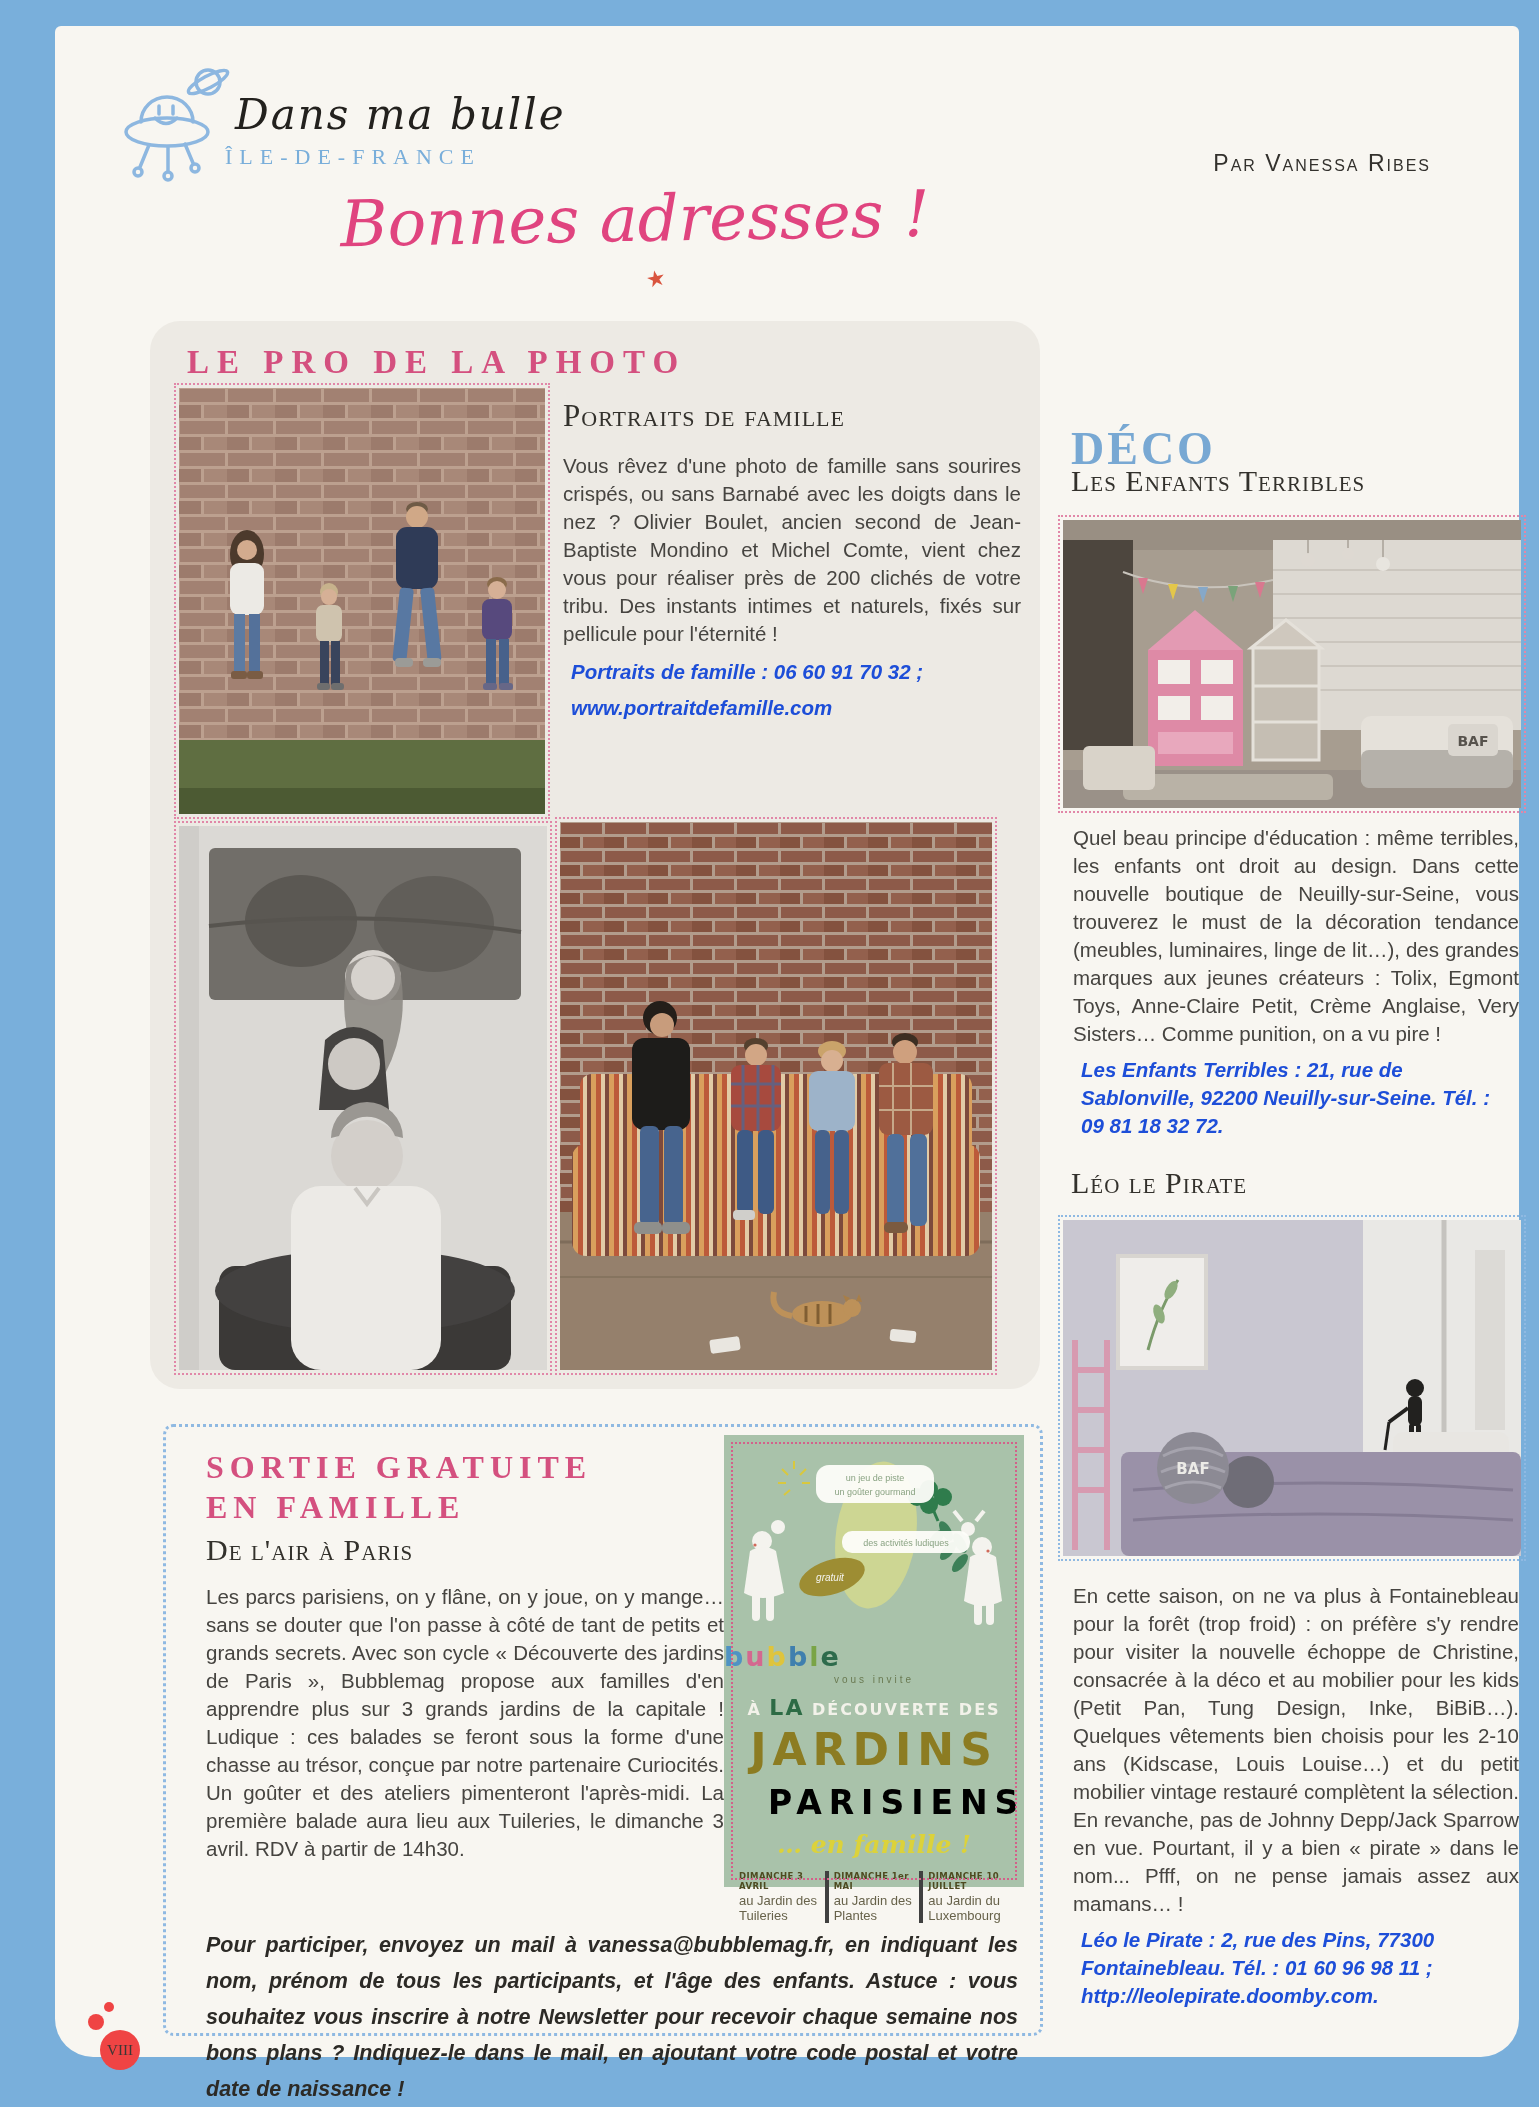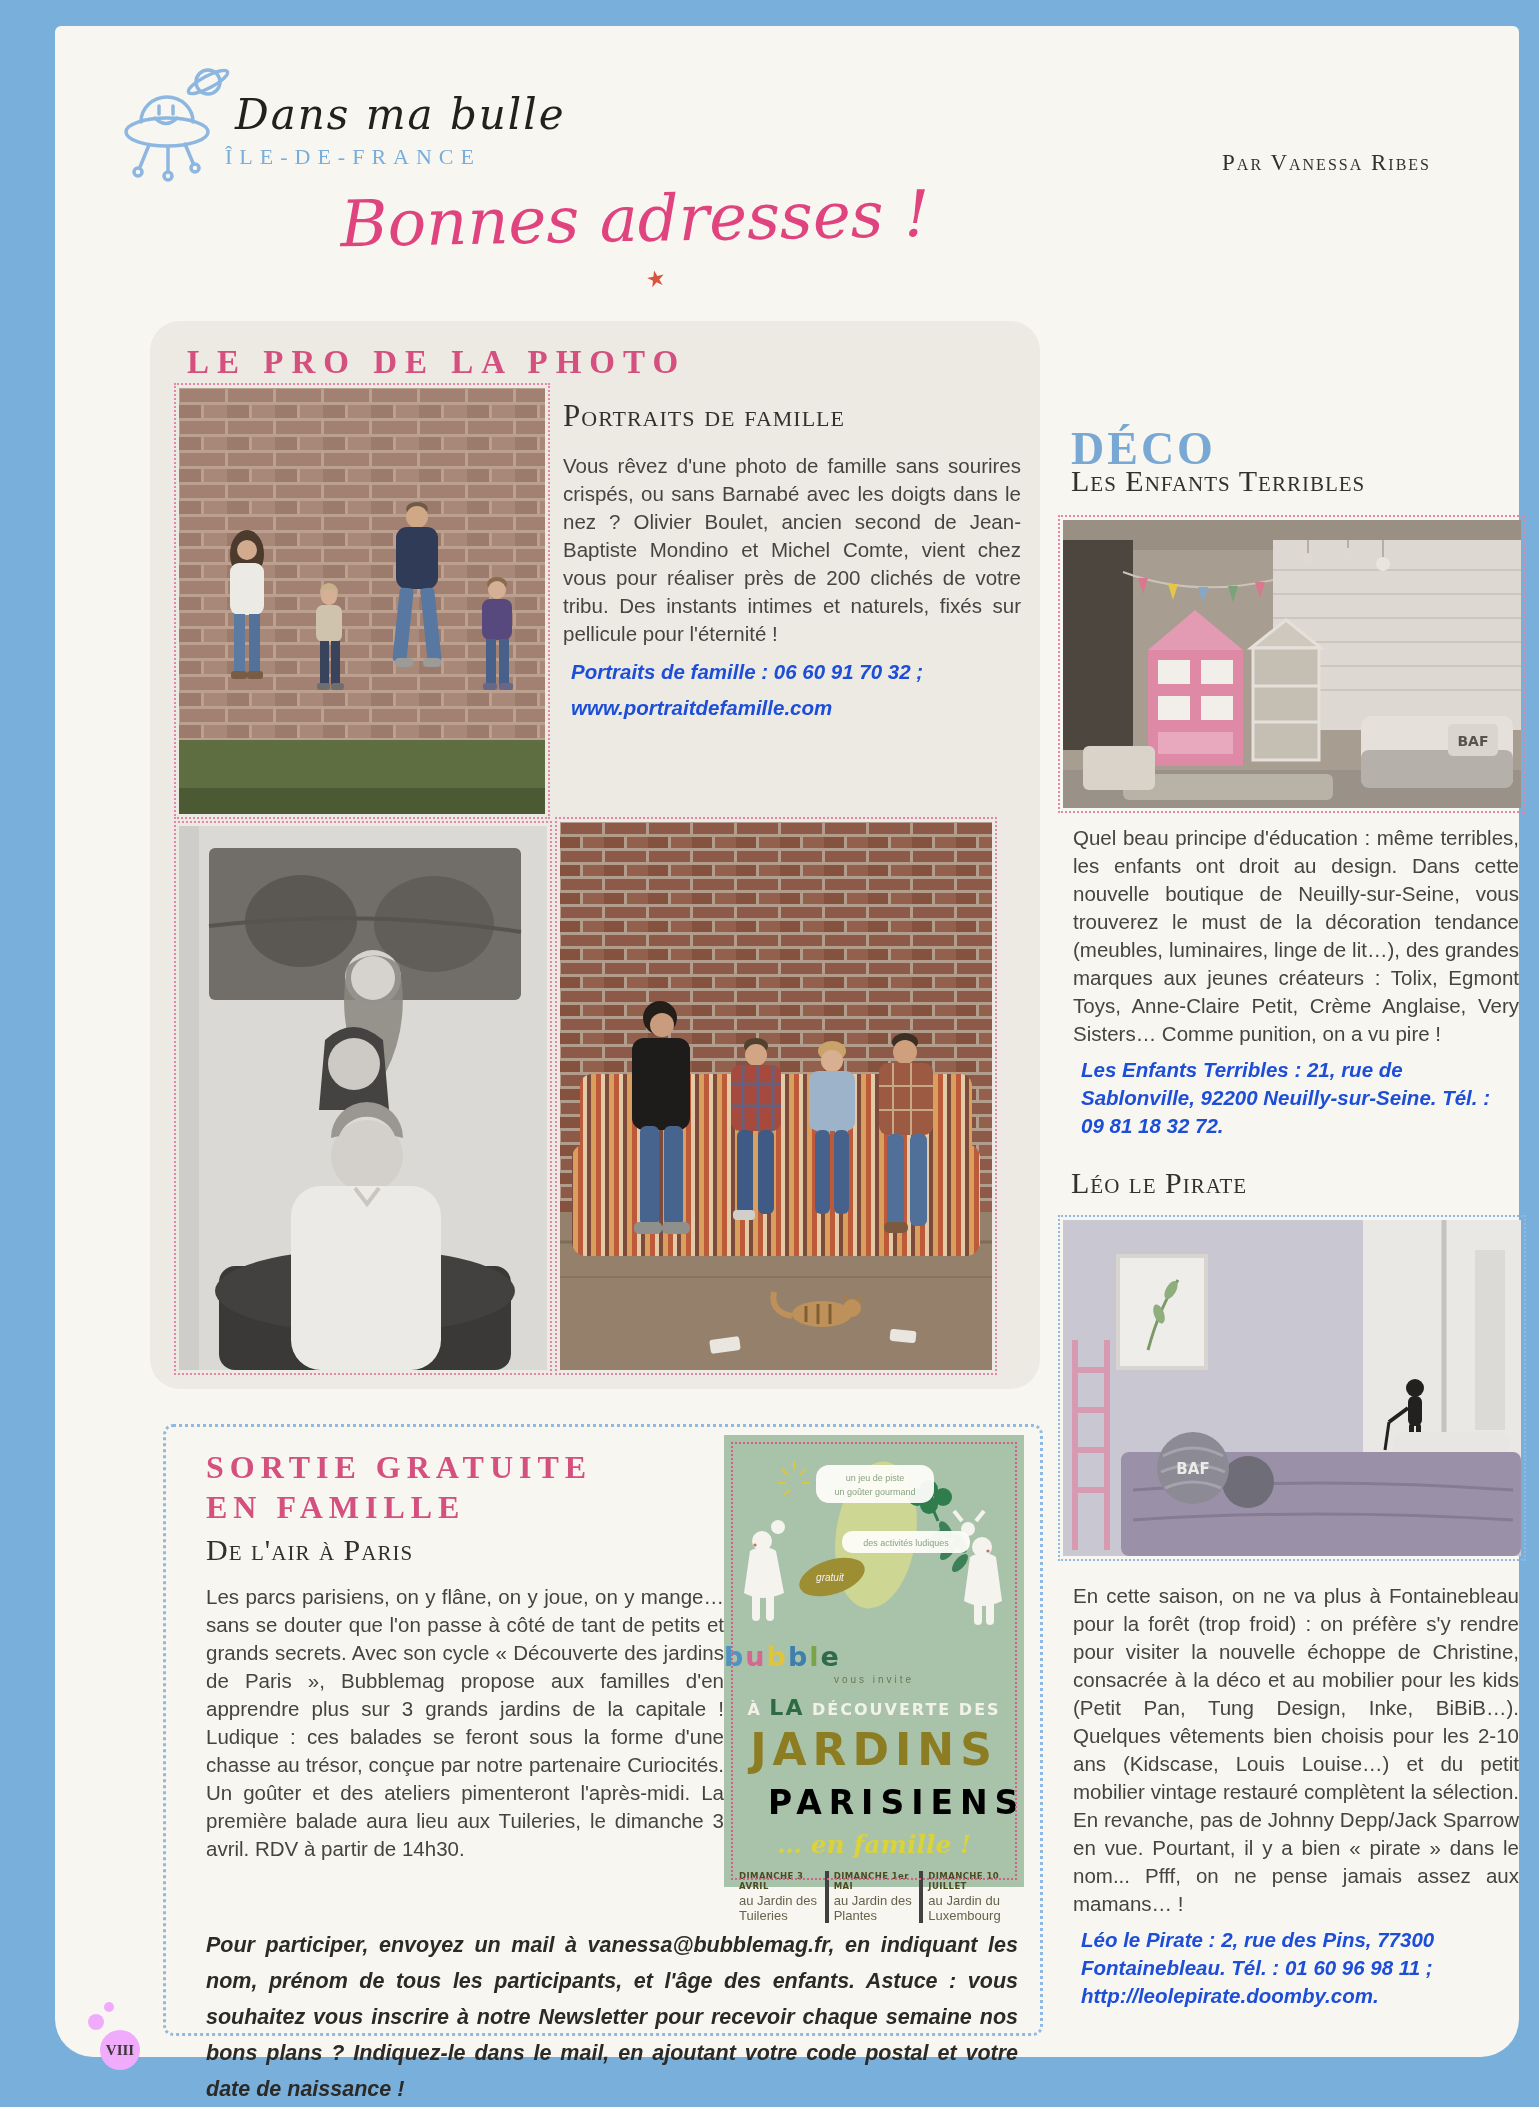--- a/index.html
+++ b/index.html
@@ -7,21 +7,21 @@
        font-family:"Liberation Sans",sans-serif;}
   #page{position:absolute;left:55px;top:26px;width:1464px;height:2031px;background:#f8f6f1;
         border-radius:6px 6px 38px 38px;}
   .abs{position:absolute;}
 
   
   #script-title{left:180px;top:64px;font-family:"DejaVu Serif",serif;font-style:italic;
         font-size:42px;color:#23211e;letter-spacing:2px;}
   #region{left:170px;top:118px;font-family:"Liberation Serif",serif;font-size:22px;
         letter-spacing:7px;color:#79aeda;}
-  #byline{right:88px;top:124px;font-family:Liberation Serif, serif;font-variant:small-caps;
+  #byline{right:88px;top:124px;font-family:Liberation Sans, sans-serif;font-variant:small-caps;
         font-size:23px;letter-spacing:2px;color:#33312d;}
   #main-title{left:260px;top:156px;width:640px;text-align:center;
         font-family:"DejaVu Serif",serif;font-style:italic;font-size:64px;color:#e0447f;
         transform:rotate(-1deg);}
   #title-star{left:591px;top:240px;color:#d9543e;font-size:22px;transform:rotate(-12deg);}
 
   
   #box-photo{left:95px;top:295px;width:890px;height:1068px;background:#edeae4;border-radius:30px;}
   #pro-heading{left:132px;top:318px;font-family:"Liberation Serif",serif;font-weight:bold;
         font-size:33px;letter-spacing:8px;color:#d4507f;}
@@ -79,21 +79,21 @@
         font-size:33px;letter-spacing:7px;color:#000000;margin-top:8px;padding-left:44px;}
   .pt-famille{text-align:center;font-family:"DejaVu Serif",serif;font-style:italic;font-weight:bold;
         font-size:25px;color:#dcd23a;margin-top:8px;}
   .pt-dates{display:flex;margin:12px 10px 0 10px;}
   .pt-date{flex:1;padding:0 5px;}
   .pt-date + .pt-date{border-left:4px solid #404040;}
   .pt-day{font-family:"DejaVu Sans",sans-serif;font-weight:bold;font-size:8.5px;color:#4e4a20;letter-spacing:0.4px;}
   .pt-place{font-size:13px;color:#67624a;margin-top:2px;}
 
   
-  .bubble-dot{position:absolute;border-radius:50%;background:#f0abfc;font-weight:bold;}
+  .bubble-dot{position:absolute;border-radius:50%;background:#ef4444;}
   #page-num-bubble{left:100px;top:2030px;width:40px;height:40px;display:flex;
         align-items:center;justify-content:center;font-family:"Liberation Serif",serif;
         font-size:15px;color:#3a3835;}
   #dot-mid{left:88px;top:2014px;width:16px;height:16px;}
   #dot-small{left:104px;top:2002px;width:10px;height:10px;}
 </style>
 </head>
 <body>
 
 <div id="page" class="abs">

